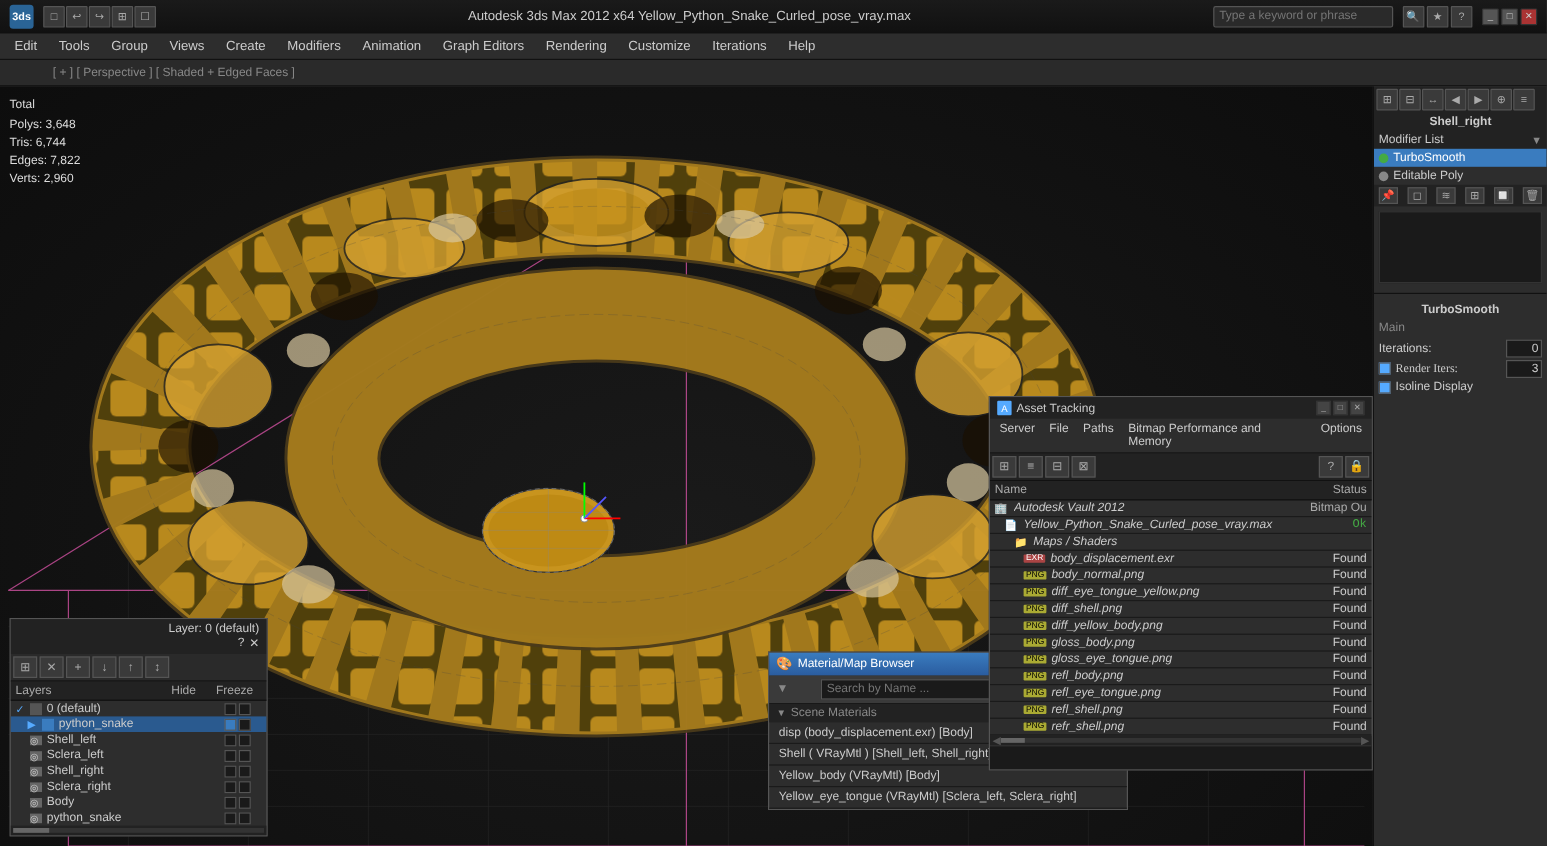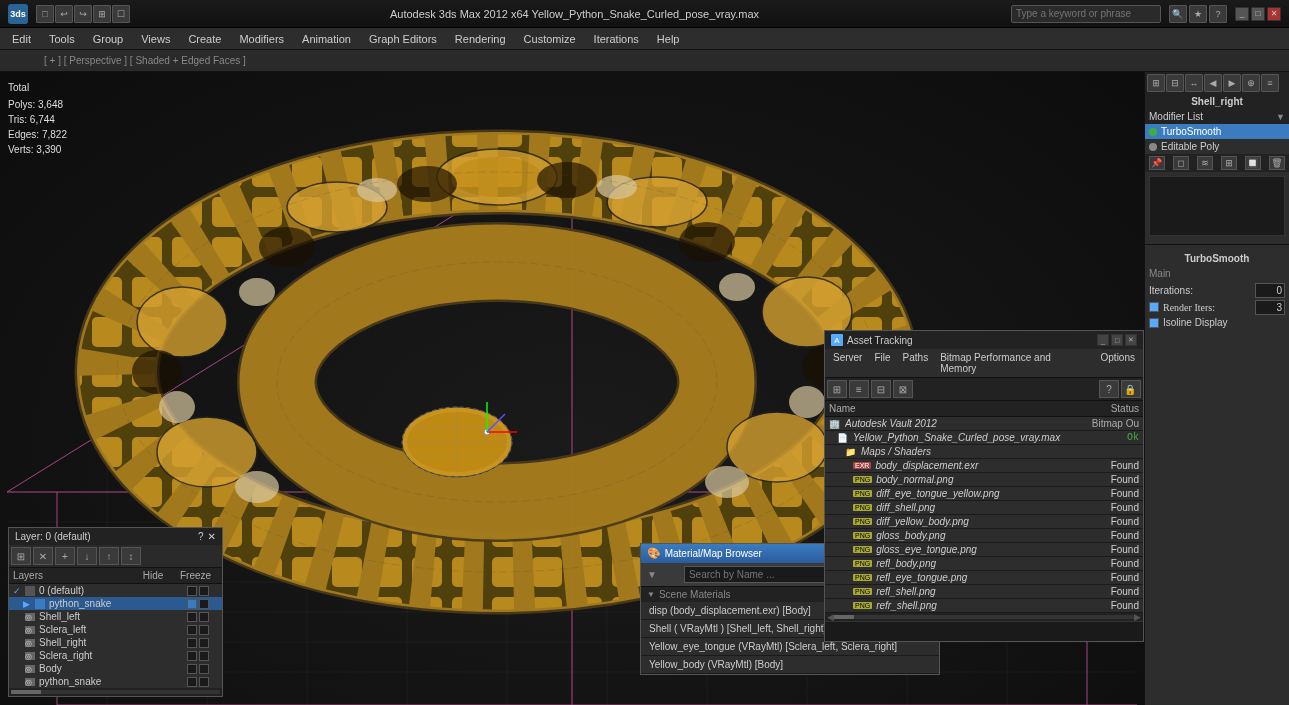--- a/index.html
+++ b/index.html
@@ -222,20 +222,21 @@
     }
     .layers-titlebar {
       background: #222;
       padding: 3px 6px;
       display: flex;
       align-items: flex-end;
       justify-content: space-between;
       font-size: 10px;
       color: #ccc;
       cursor: move;
+      flex-direction: column;
     }
     .layers-toolbar {
       background: #2a2a2a;
       padding: 2px;
       display: flex;
       gap: 2px;
       border-bottom: 1px solid #111;
     }
     .layers-tb-btn {
       width: 20px; height: 18px;
@@ -637,21 +638,21 @@
       <div>
         <span>Tris:</span>
         <span>6,744</span>
       </div>
       <div>
         <span>Edges:</span>
         <span>7,822</span>
       </div>
       <div>
         <span>Verts:</span>
-        <span>3,390</span>
+        <span>2,960</span>
       </div>
     </div>
 
     <div id="layers-panel">
       <div class="layers-titlebar">
         <span>Layer: 0 (default)</span>
         <div style="display:flex;gap:4px;">
           <span>?</span>
           <span>✕</span>
         </div>
@@ -776,24 +777,24 @@
         <span class="collapse-arrow">▼</span>
         <span>Scene Materials</span>
       </div>
       <div class="mb-item">
         <span>disp (body_displacement.exr) [Body]</span>
       </div>
       <div class="mb-item">
         <span>Shell ( VRayMtl ) [Shell_left, Shell_right]</span>
       </div>
       <div class="mb-item">
+        <span>Yellow_body (VRayMtl) [Body]</span>
+      </div>
+      <div class="mb-item">
         <span>Yellow_eye_tongue (VRayMtl) [Sclera_left, Sclera_right]</span>
-      </div>
-      <div class="mb-item">
-        <span>Yellow_body (VRayMtl) [Body]</span>
       </div>
     </div>
 
   </div>
 
   <div id="right-panel">
     <div class="panel-toolbar">
       <div class="panel-btn">⊞</div>
       <div class="panel-btn">⊟</div>
       <div class="panel-btn">↔</div>

